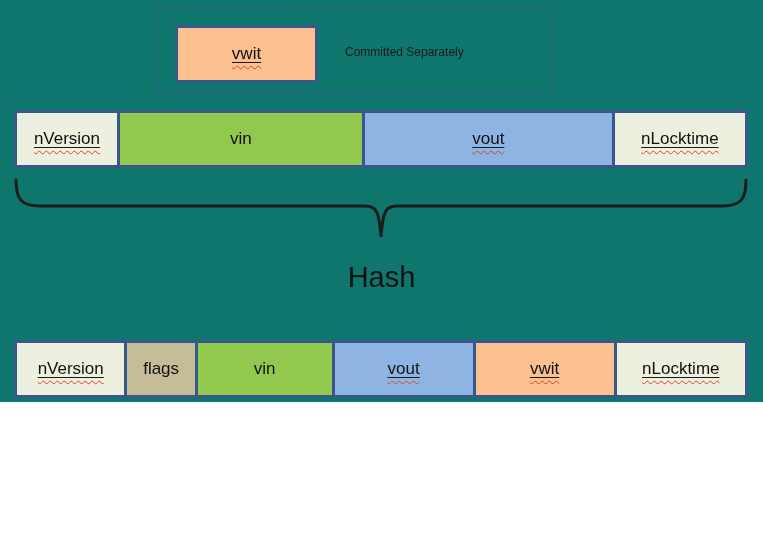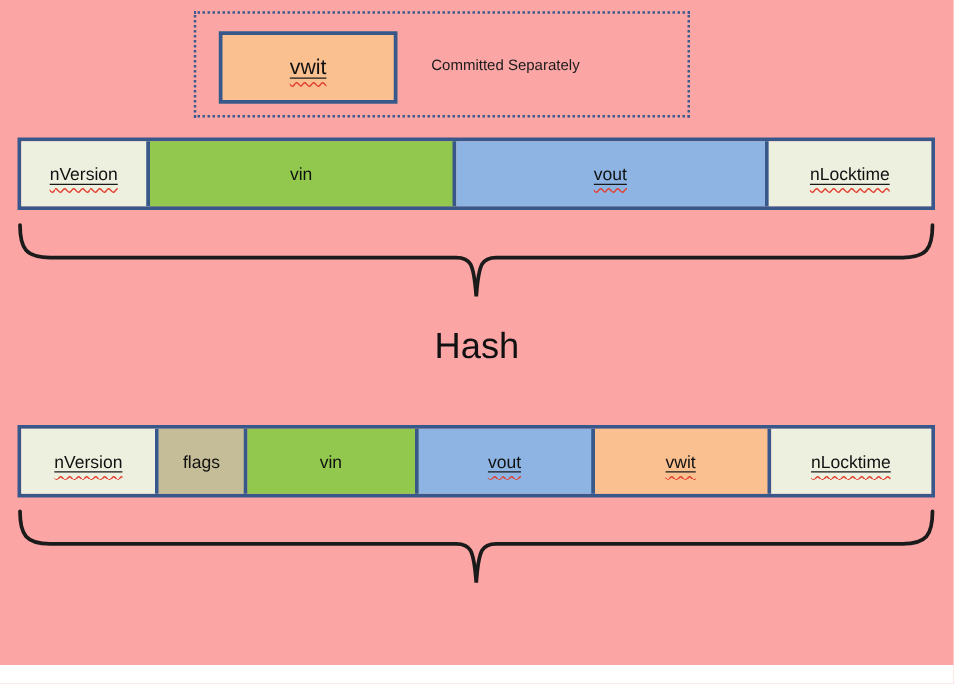--- a/index.html
+++ b/index.html
@@ -1,20 +1,20 @@
 <!DOCTYPE html>
 <html><head>
 <meta charset="utf-8">
 <style>
   html, body { margin: 0; padding: 0; background: #ffffff; }
   #canvas {
     position: relative;
     width: 763px;
-    height: 532px;
-    background: #fca5a5;
+    height: 402px;
+    background: #0f766e;
     font-family: "Liberation Sans", sans-serif;
     color: #111111;
     overflow: hidden;
   }
 
   
   .legend {
     position: absolute;
     left: 155px; top: 9px;
     width: 397px; height: 85px;
@@ -53,21 +53,21 @@
     border: 3px solid #38588c;
     box-sizing: border-box;
     display: flex;
   }
   .bar-hash { top: 110px; }
   .bar-witness { top: 340px; }
   .cell {
     display: flex;
     align-items: center;
     justify-content: center;
-    font-size: 14px;
+    font-size: 17px;
     min-width: 0;
     white-space: nowrap;
     text-align: right;
   }
   .cell:not(:last-child) { border-right: 3px solid #38588c; }
 
   
   .misspell {
     text-decoration-line: underline;
     text-decoration-style: wavy;

